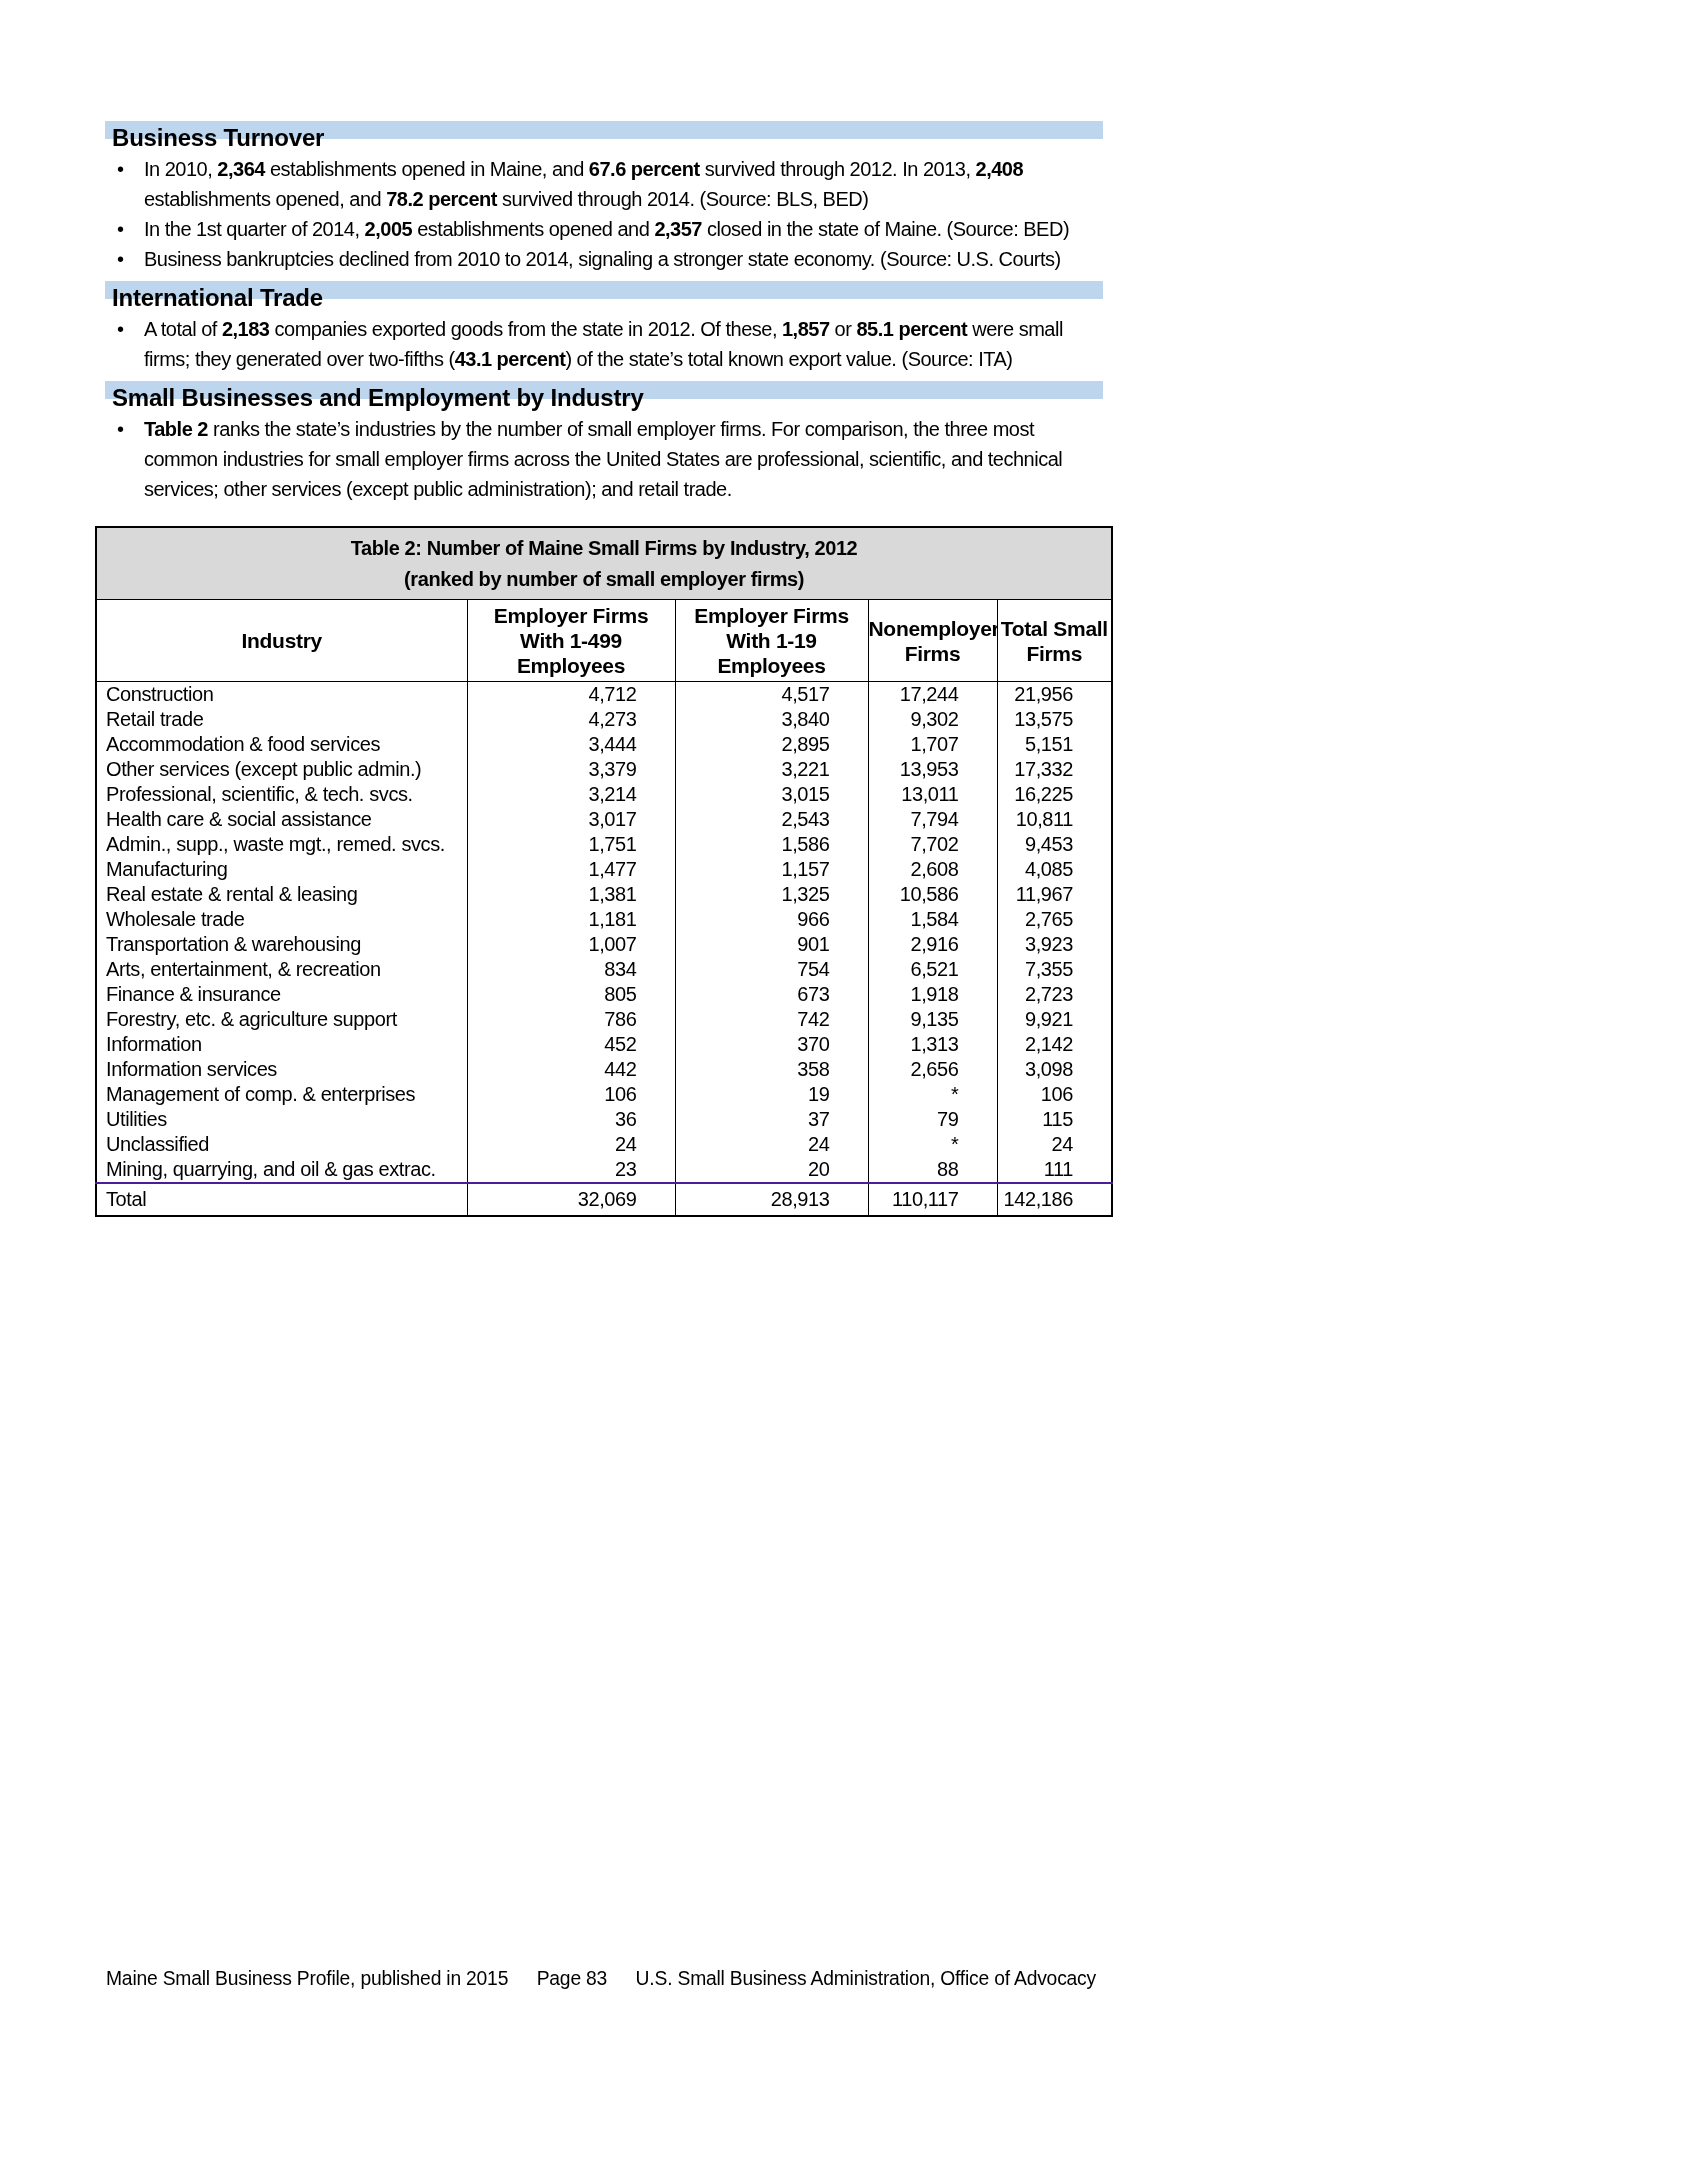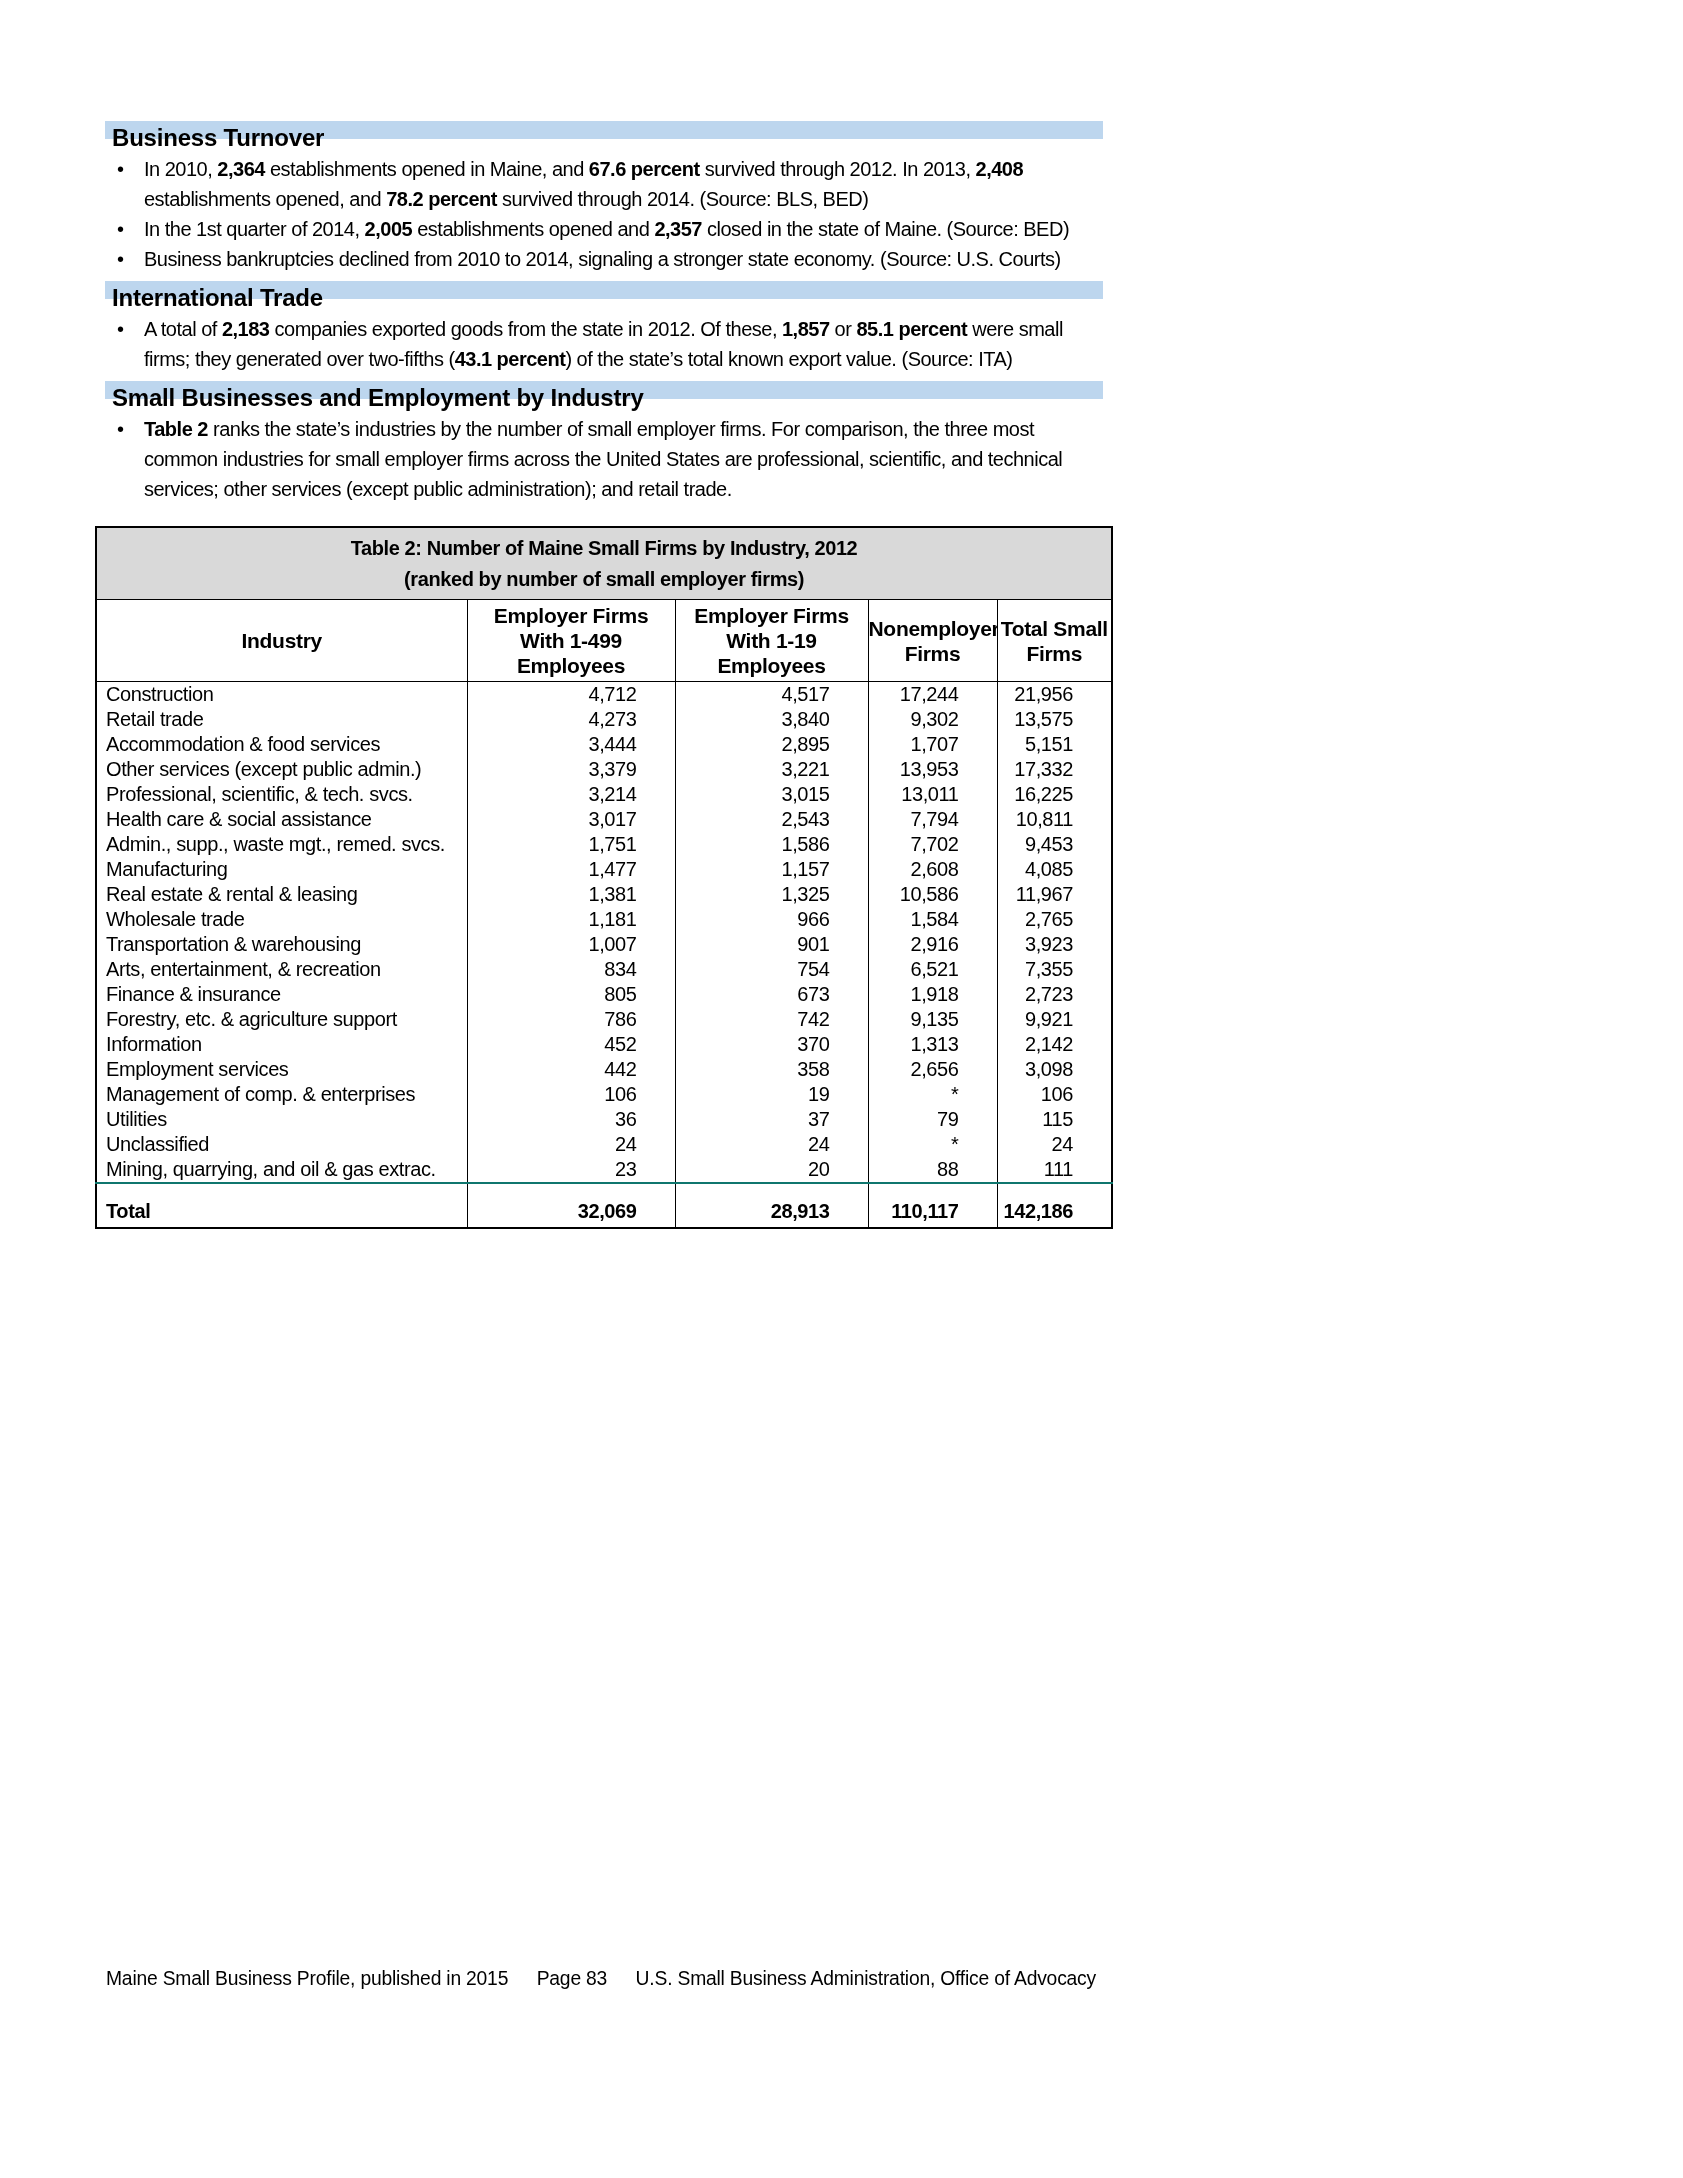--- a/index.html
+++ b/index.html
@@ -35,22 +35,22 @@
   .t2 th{
     border-left:1px solid #000;border-right:1px solid #000;border-bottom:1px solid #000;
     font-size:21px;font-weight:bold;line-height:25px;padding:3px 0;
     text-align:center;vertical-align:middle;letter-spacing:-0.3px;
   }
   .t2 td{font-size:20px;letter-spacing:-0.4px;}
   .tr-data td{border-left:1px solid #000;border-right:1px solid #000;line-height:25px;}
   .td-industry{text-align:left;padding-left:9px;}
   .td-num{text-align:right;padding-right:38px;}
   .tr-total td{
-    border-left:1px solid #000;border-right:1px solid #000;border-top:2px solid #0f766e;
-    font-weight:bold;line-height:27px;padding-top:14px;padding-bottom:2px;
+    border-left:1px solid #000;border-right:1px solid #000;border-top:2px solid #4c1d95;
+    font-weight:normal;line-height:27px;padding-top:2px;padding-bottom:2px;
   }
   .footnotes{margin-left:-10px;margin-top:8px;}
   .footnote{font-size:18px;line-height:27px;letter-spacing:-0.3px;}
   .page-footer{
     position:absolute;left:106px;top:1968px;width:990px;
     display:flex;justify-content:space-between;align-items:baseline;
     font-size:19.3px;letter-spacing:-0.2px;
   }
 </style>
 </head>
@@ -237,21 +237,21 @@
           <td class="td-num">9,921</td>
         </tr>
         <tr class="tr-data">
           <td class="td-industry">Information</td>
           <td class="td-num">452</td>
           <td class="td-num">370</td>
           <td class="td-num">1,313</td>
           <td class="td-num">2,142</td>
         </tr>
         <tr class="tr-data">
-          <td class="td-industry">Employment services</td>
+          <td class="td-industry">Information services</td>
           <td class="td-num">442</td>
           <td class="td-num">358</td>
           <td class="td-num">2,656</td>
           <td class="td-num">3,098</td>
         </tr>
         <tr class="tr-data">
           <td class="td-industry">Management of comp. &amp; enterprises</td>
           <td class="td-num">106</td>
           <td class="td-num">19</td>
           <td class="td-num">*</td>

